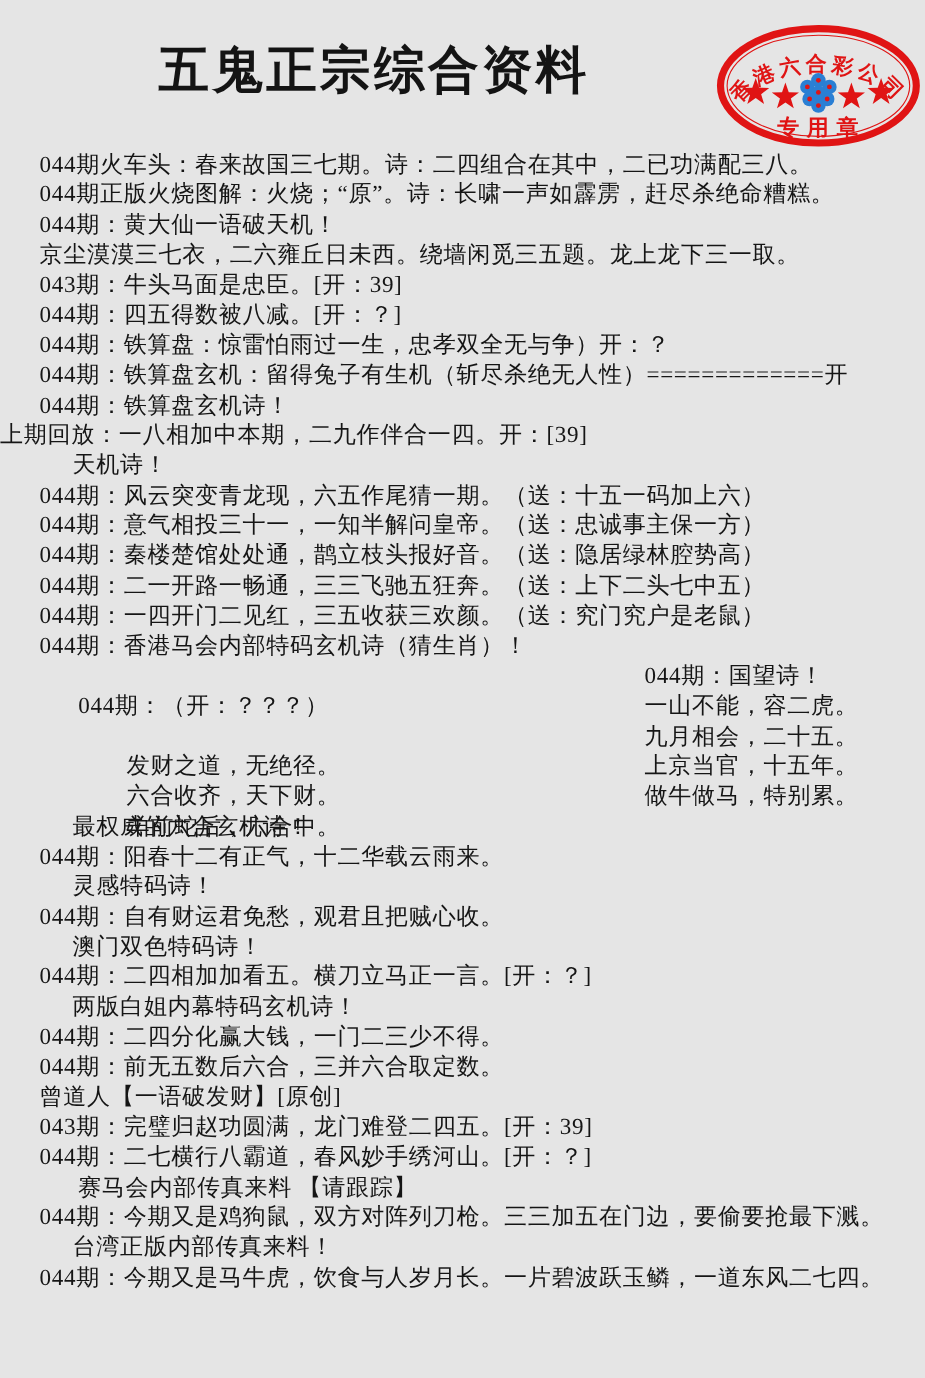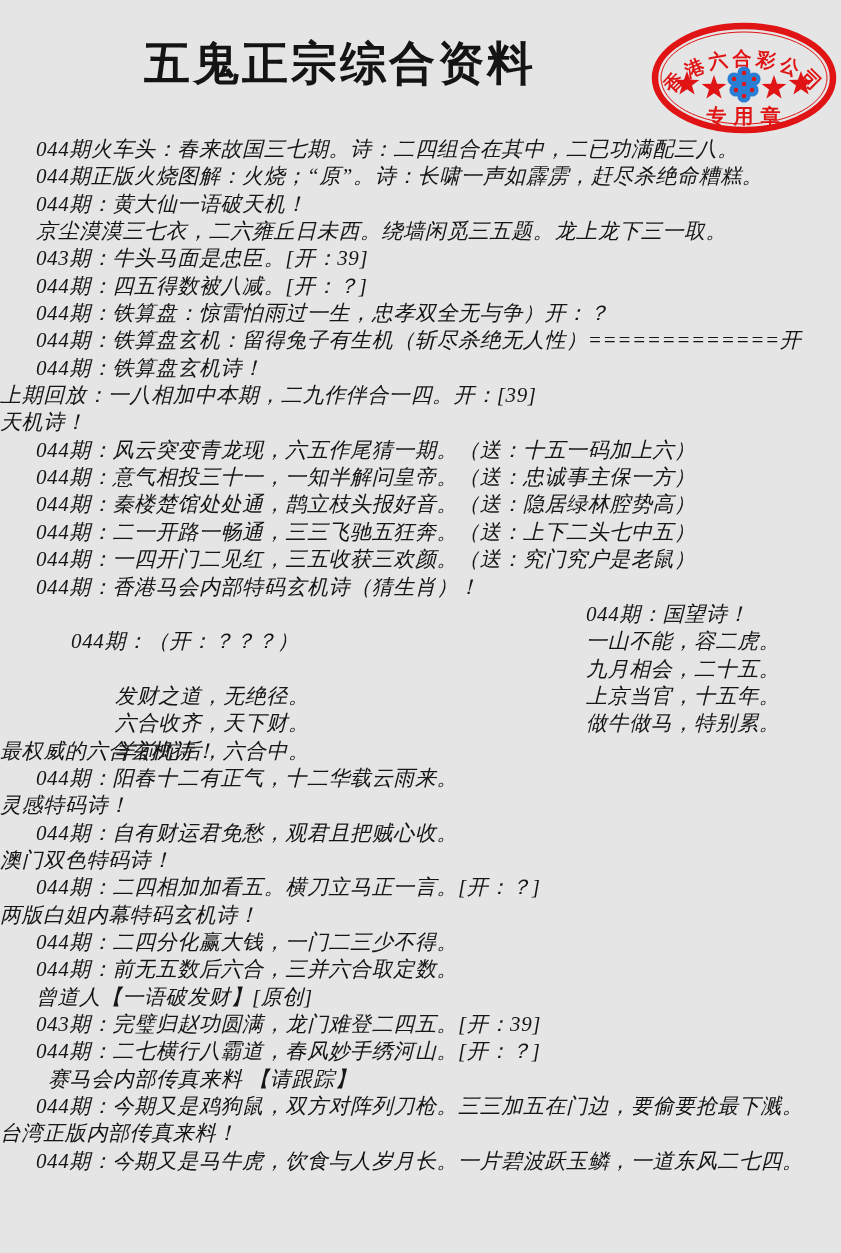--- a/index.html
+++ b/index.html
@@ -7,30 +7,30 @@
     position:relative; width:841px; height:1253px; background:#e5e5e5;
     font-family:"Liberation Serif","DejaVu Serif",serif; color:#111;
     overflow:hidden;
   }
   .title {
     position:absolute; top:33px; left:0; width:680px; text-align:center;
     font-size:46px; font-weight:bold; letter-spacing:3px; color:#141414;
     white-space:nowrap;
   }
   .stamp { position:absolute; left:648px; top:20px; width:192px; height:116px; }
-  .content { position:absolute; top:136px; left:0; width:841px;font-style:italic; }
+  .content { position:absolute; top:136px; left:0; width:841px; }
   .ln {
     position:relative; height:27.35px; line-height:27.35px;
     font-size:21px; letter-spacing:0.6px; white-space:pre; color:#151515;
   }
   .m0 { padding-left:36px; }
   .m1 { }
-  .m2 { }
+  .m2 { padding-left:66px; }
   .m3 { padding-left:80px; }
-  .m4 { padding-left:48px; }
+  .m4 { padding-left:71px; }
   .rt { position:absolute; left:586px; top:0; }
 </style>
 </head>
 <body>
 
 <div class="page">
 
   <div class="title">五鬼正宗综合资料</div>
 
   <svg class="stamp" viewBox="0 0 192 114" xmlns="http://www.w3.org/2000/svg">

